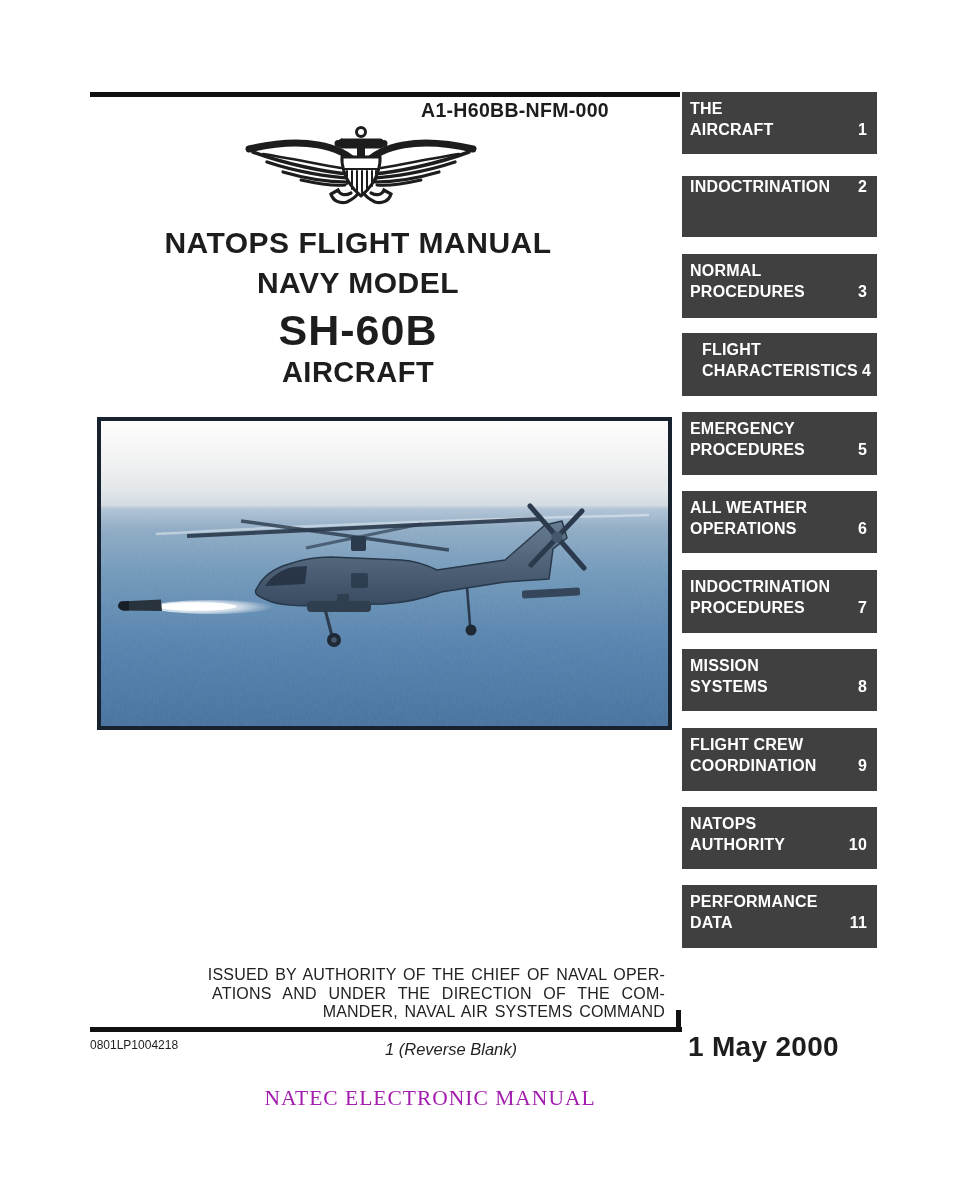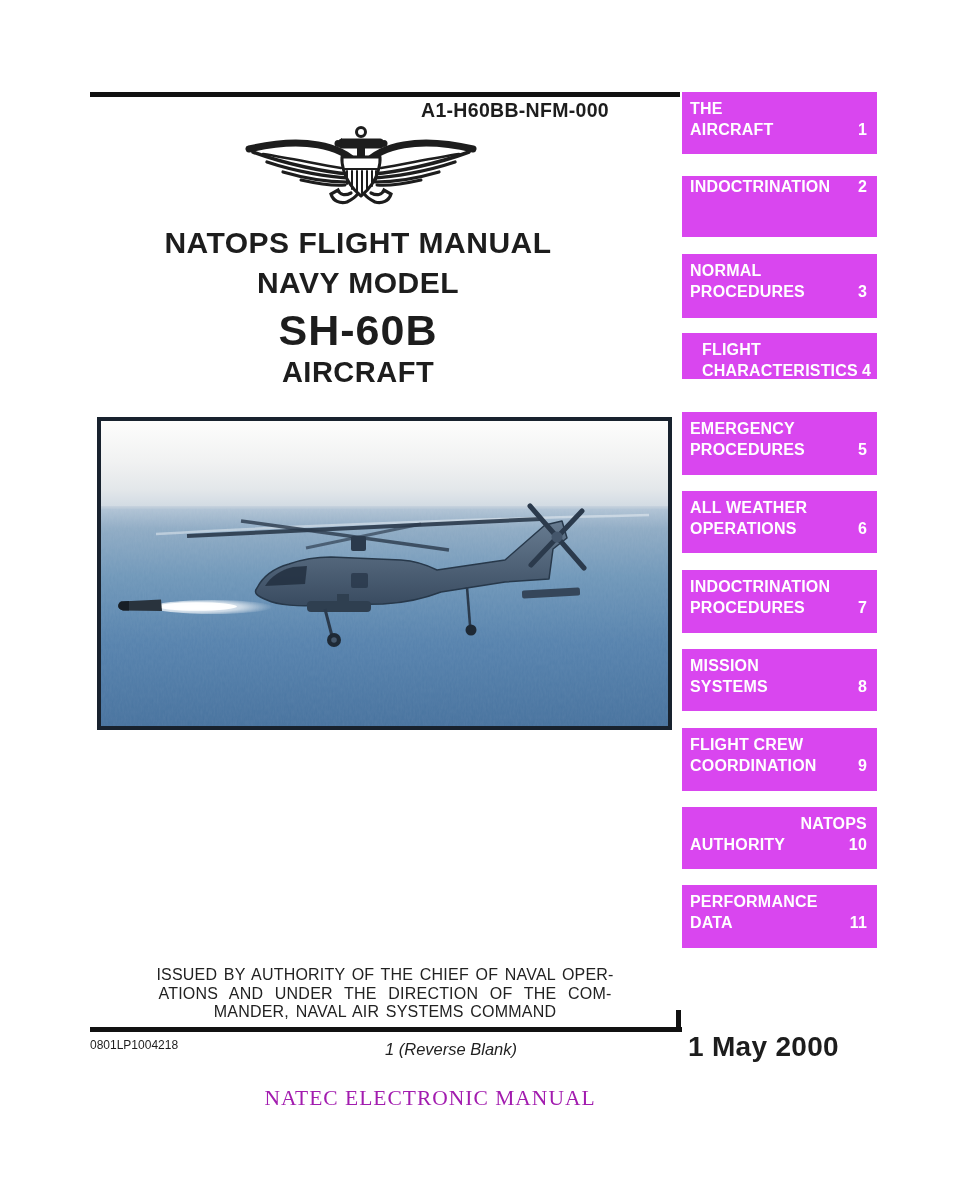--- a/index.html
+++ b/index.html
@@ -18,28 +18,28 @@
 
   .title-block{position:absolute;left:88px;top:223px;width:540px;text-align:center;font-weight:bold;}
   .t1{font-size:30px;line-height:40px;letter-spacing:.5px;}
   .t2{font-size:30px;line-height:40px;letter-spacing:.5px;}
   .t3{font-size:43px;line-height:50px;margin-top:2px;letter-spacing:1px;}
   .t4{font-size:29px;line-height:34px;letter-spacing:.5px;}
 
   #photo{position:absolute;left:97px;top:417px;width:567px;height:305px;border:4px solid #18222e;background:#dfe5ea;}
 
   #tabs{position:absolute;left:682px;top:0;width:195px;height:1200px;}
-  .tab{position:absolute;left:0;width:195px;background:#d946ef;color:#fff;
+  .tab{position:absolute;left:0;width:195px;background:#404040;color:#fff;
     box-sizing:border-box;padding:6px 10px 0 8px;font-weight:bold;font-size:16px;line-height:21px;
     letter-spacing:.2px;cursor:pointer;}
   .tab.single{display:flex;align-items:flex-start;padding-top:0;}
   .tab .row{display:flex;justify-content:space-between;width:100%;}
   .tab .num{margin-left:4px;}
 
-  #issued{position:absolute;left:105px;top:966px;width:560px;text-align:center;
+  #issued{position:absolute;left:105px;top:966px;width:560px;text-align:right;
     font-size:16px;line-height:18.5px;letter-spacing:.2px;color:#222;}
   #issued .wide{word-spacing:7px;}
   #issued .mid{word-spacing:2px;}
 
   #stock-number{position:absolute;left:90px;top:1038px;font-size:12px;font-weight:normal;}
   #page-label{position:absolute;left:331px;top:1040px;width:240px;text-align:center;
     font-size:16.5px;font-style:italic;color:#222;}
   #pub-date{position:absolute;left:688px;top:1031px;font-size:28px;font-weight:bold;letter-spacing:.3px;}
 
   #natec{position:absolute;left:180px;top:1086px;width:500px;text-align:center;
@@ -200,21 +200,21 @@
           <span class="num">2</span>
         </div>
       </div>
       <div class="tab" style="top: 254px; height: 64px;">
         <div class="tl">NORMAL</div>
         <div class="tl row">
           <span>PROCEDURES</span>
           <span class="num">3</span>
         </div>
       </div>
-      <div class="tab" style="top: 333px; height: 46px; padding-left: 20px;">
+      <div class="tab" style="top: 333px; height: 63px; padding-left: 20px;">
         <div class="tl">FLIGHT</div>
         <div class="tl row">
           <span>CHARACTERISTICS</span>
           <span class="num">4</span>
         </div>
       </div>
       <div class="tab" style="top: 412px; height: 63px;">
         <div class="tl">EMERGENCY</div>
         <div class="tl row">
           <span>PROCEDURES</span>
@@ -242,21 +242,21 @@
           <span class="num">8</span>
         </div>
       </div>
       <div class="tab" style="top: 728px; height: 63px;">
         <div class="tl">FLIGHT CREW</div>
         <div class="tl row">
           <span>COORDINATION</span>
           <span class="num">9</span>
         </div>
       </div>
-      <div class="tab" style="top: 807px; height: 62px; text-align: right;">
+      <div class="tab" style="top: 807px; height: 62px;">
         <div class="tl">NATOPS</div>
         <div class="tl row">
           <span>AUTHORITY</span>
           <span class="num">10</span>
         </div>
       </div>
       <div class="tab" style="top: 885px; height: 63px;">
         <div class="tl">PERFORMANCE</div>
         <div class="tl row">
           <span>DATA</span>

